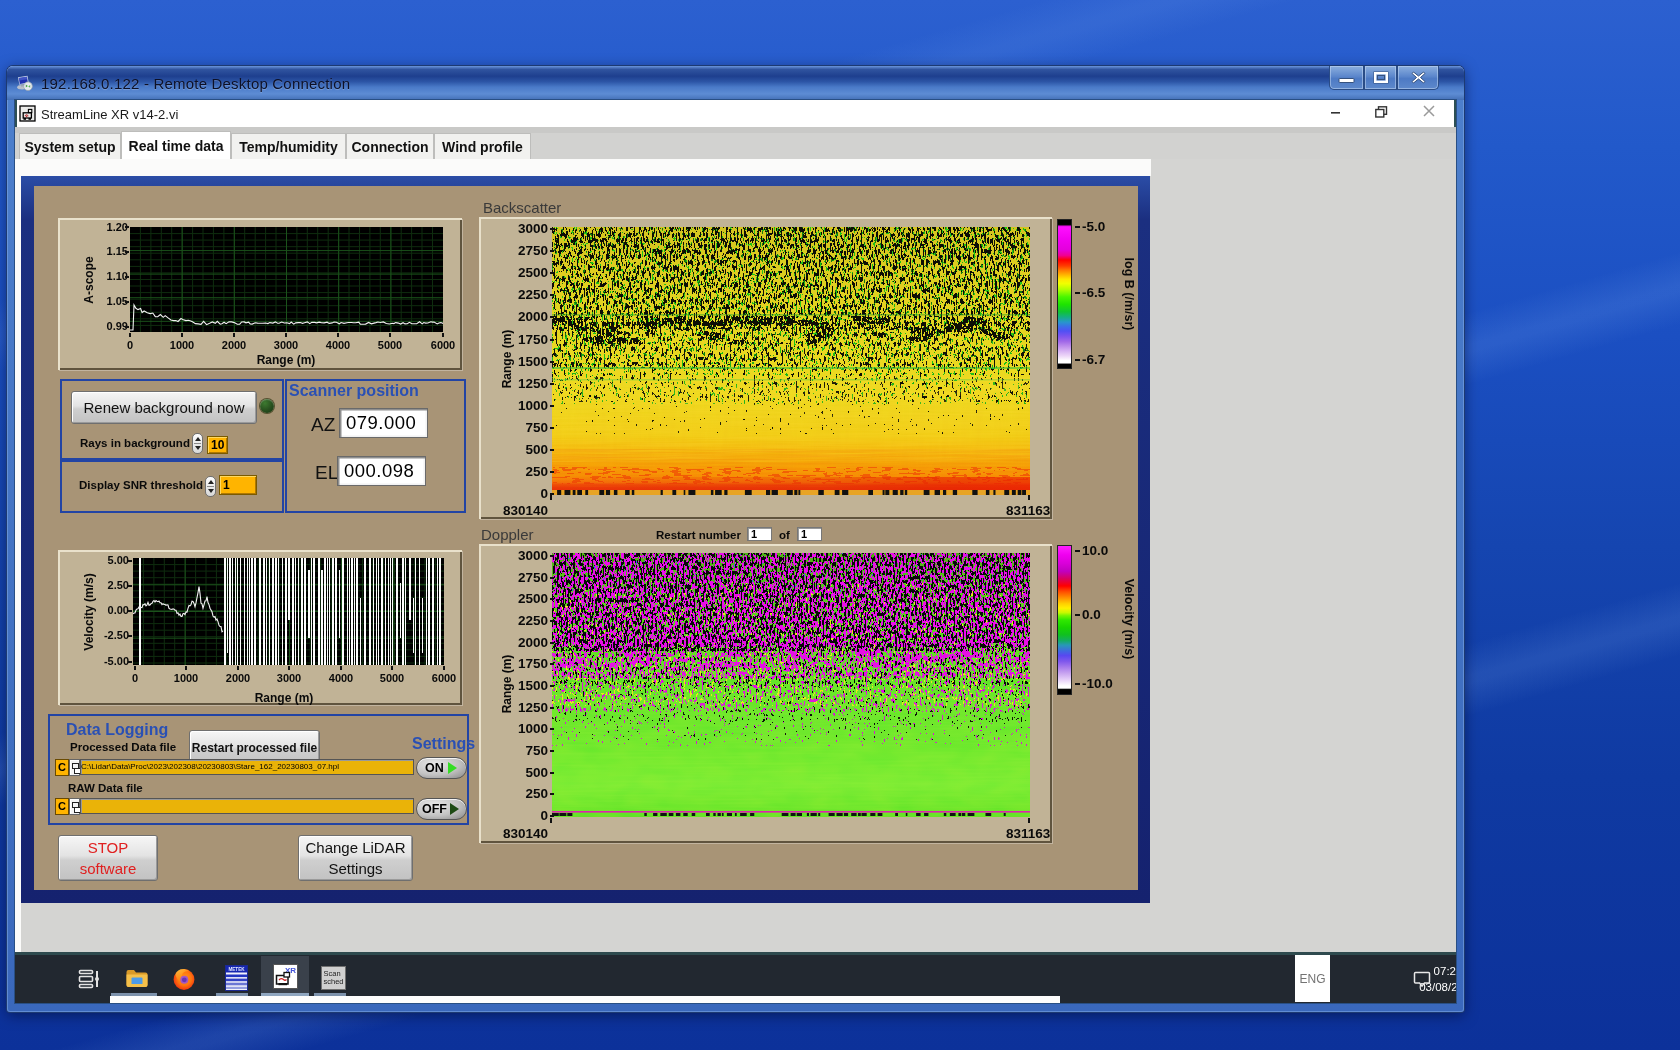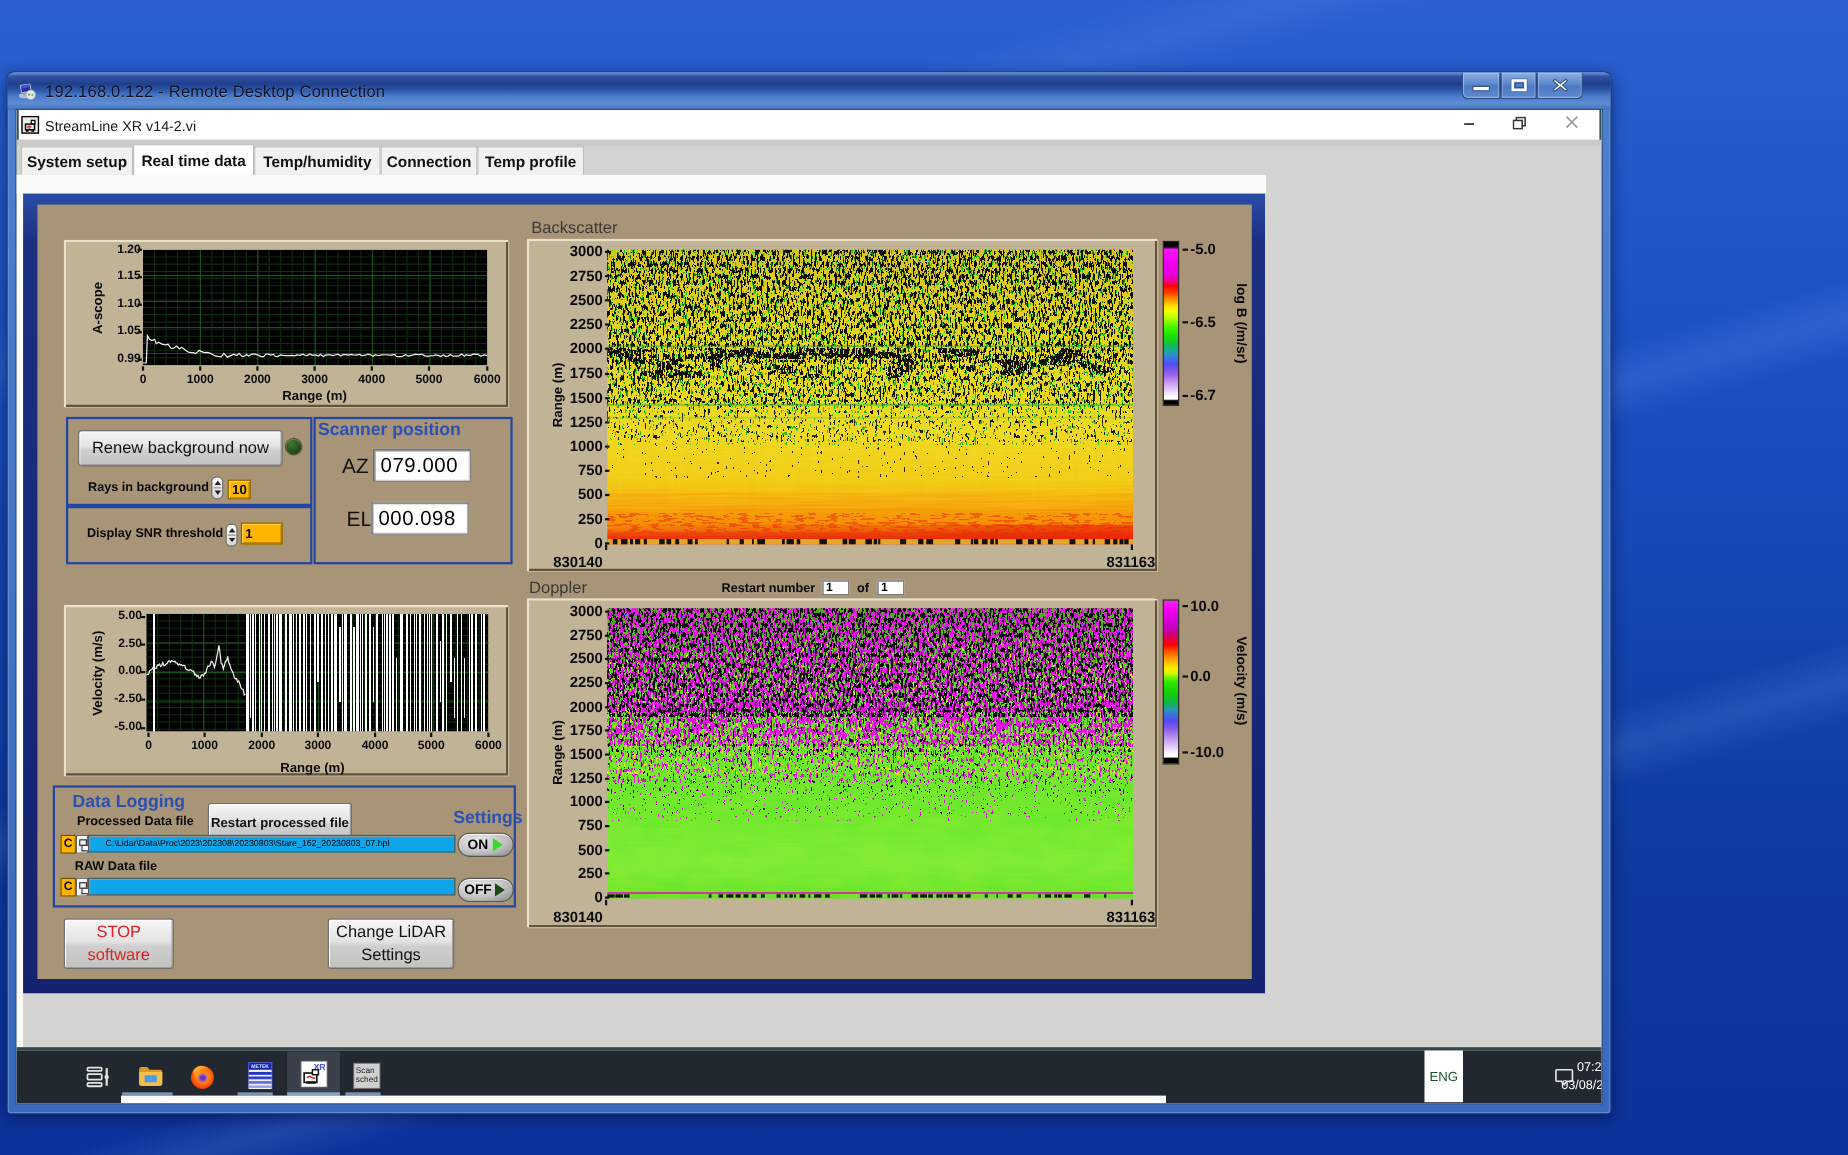--- a/index.html
+++ b/index.html
@@ -67,34 +67,34 @@
 .spin i.dn{bottom:3px;border-top:4px solid #222}
 .rot{position:absolute;font-weight:bold;font-size:12.5px;color:#0a0a0a;white-space:nowrap;transform:rotate(-90deg);transform-origin:center}
 .rotr{position:absolute;font-weight:bold;font-size:12.5px;color:#0a0a0a;white-space:nowrap;transform:rotate(90deg);transform-origin:center}
 .cbar{position:absolute;width:15px;border:1px solid #222}
 .ctick{position:absolute;width:5px;height:2px;background:#111}
 .ovalbtn{position:absolute;width:51px;height:22px;border-radius:11px;
  background:radial-gradient(ellipse at 35% 30%,#e9e9e9 0%,#c2c2c2 55%,#868686 100%);
  border:1px solid #555;box-shadow:inset 0 1px 0 rgba(255,255,255,.8);
  font-weight:bold;font-size:12.5px;color:#000;display:flex;align-items:center}
 .tri{width:0;height:0;border-top:6px solid transparent;border-bottom:6px solid transparent}
-.pathfield{position:absolute;height:16px;background:#0ea5e9;border:1px solid #555;box-shadow:inset 1px 1px 0 #999;
- font-size:8px;color:#000;line-height:14px;padding-left:15px;white-space:nowrap;overflow:hidden}
+.pathfield{position:absolute;height:16px;background:#eab308;border:1px solid #555;box-shadow:inset 1px 1px 0 #999;
+ font-size:8px;color:#000;line-height:14px;padding-left:0;white-space:nowrap;overflow:hidden}
 .cbox{position:absolute;width:14px;height:17px;background:#ffb400;border:1px solid #6a4a00;
  font-weight:bold;font-size:11px;color:#000;text-align:center;line-height:15px}
 .browse{position:absolute;width:11px;height:17px;background:#f4f4f4;border:1px solid #666;
  box-shadow:inset 1px 1px 0 #fff}
 .browse:before{content:"";position:absolute;left:2px;top:3px;width:5px;height:4px;border:1px solid #222}
 .browse:after{content:"";position:absolute;left:4px;top:8px;width:5px;height:4px;border:1px solid #222;background:#fff}
 
 .taskbar{left:0;top:855px;width:1441px;height:48px;background:#222830}
 .tbsel{position:absolute;background:#3a414b}
 .underl{position:absolute;height:3px;background:#7d92ac;bottom:7px}
 .scrollthumb{left:95px;top:896px;width:950px;height:7px;background:#fdfdfd;position:absolute}
-.engbox{position:absolute;background:#fff;color:#14532d;font-size:12px;display:flex;align-items:center;justify-content:center}
+.engbox{position:absolute;background:#fff;color:#737373;font-size:12px;display:flex;align-items:center;justify-content:center}
 .clock{position:absolute;color:#fff;font-size:11.5px;text-align:center;line-height:16px}
 </style></head><body>
 <div class="streak" style="left:-360px;top:494px;transform:rotate(-16deg)"></div>
 <div class="streak" style="left:-360px;top:825px;transform:rotate(-16deg)"></div>
 <div class="streak" style="left:-360px;top:60px;transform:rotate(-16deg);opacity:.7"></div>
 <div class="abs rdpwin">
   <div class="abs titlebar"></div>
   <svg class="abs rdpico" viewBox="0 0 17 16">
     <path d="M2 2.2 L11.5 0.8 L12.8 8.2 L3.4 9.8 Z" fill="#c8d4ea"></path>
     <path d="M2.8 2.9 L10.8 1.7 L11.9 7.6 L3.9 8.9 Z" fill="#1f2fae"></path>
@@ -147,21 +147,21 @@
           <rect x="0.8" y="3.5" width="8" height="7.5" fill="#fff" stroke="#333" stroke-width="1.4"></rect>
         </svg></div>
     <div class="abs slbtn" style="left:1408px;top:5px"><svg width="12" height="12" viewBox="0 0 12 12">
           <path d="M1 1 L11 11 M11 1 L1 11" stroke="#9a9a9a" stroke-width="1.5"></path>
         </svg></div>
     <div class="abs tabstrip"></div>
     <div class="tab" style="left:4px;width:102px">System setup</div>
     <div class="tab active" style="left:106px;width:110px">Real time data</div>
     <div class="tab" style="left:216px;width:115px">Temp/humidity</div>
     <div class="tab" style="left:331px;width:88px">Connection</div>
-    <div class="tab" style="left:419px;width:97px">Temp profile</div>
+    <div class="tab" style="left:419px;width:97px">Wind profile</div>
     <div class="abs whitegap"></div>
     <div class="abs leftwhite"></div>
     <div class="abs graybelow"></div>
     <div class="abs grayright"></div>
     <div class="abs winbottom"></div>
     <div class="abs panel">
       <div class="abs beige">
 
 <div class="cont" style="left:24px;top:32px;width:404px;height:152px"></div>
 <div class="ticklbl tl-r" style="left:94px;top:35px">1.20</div>

